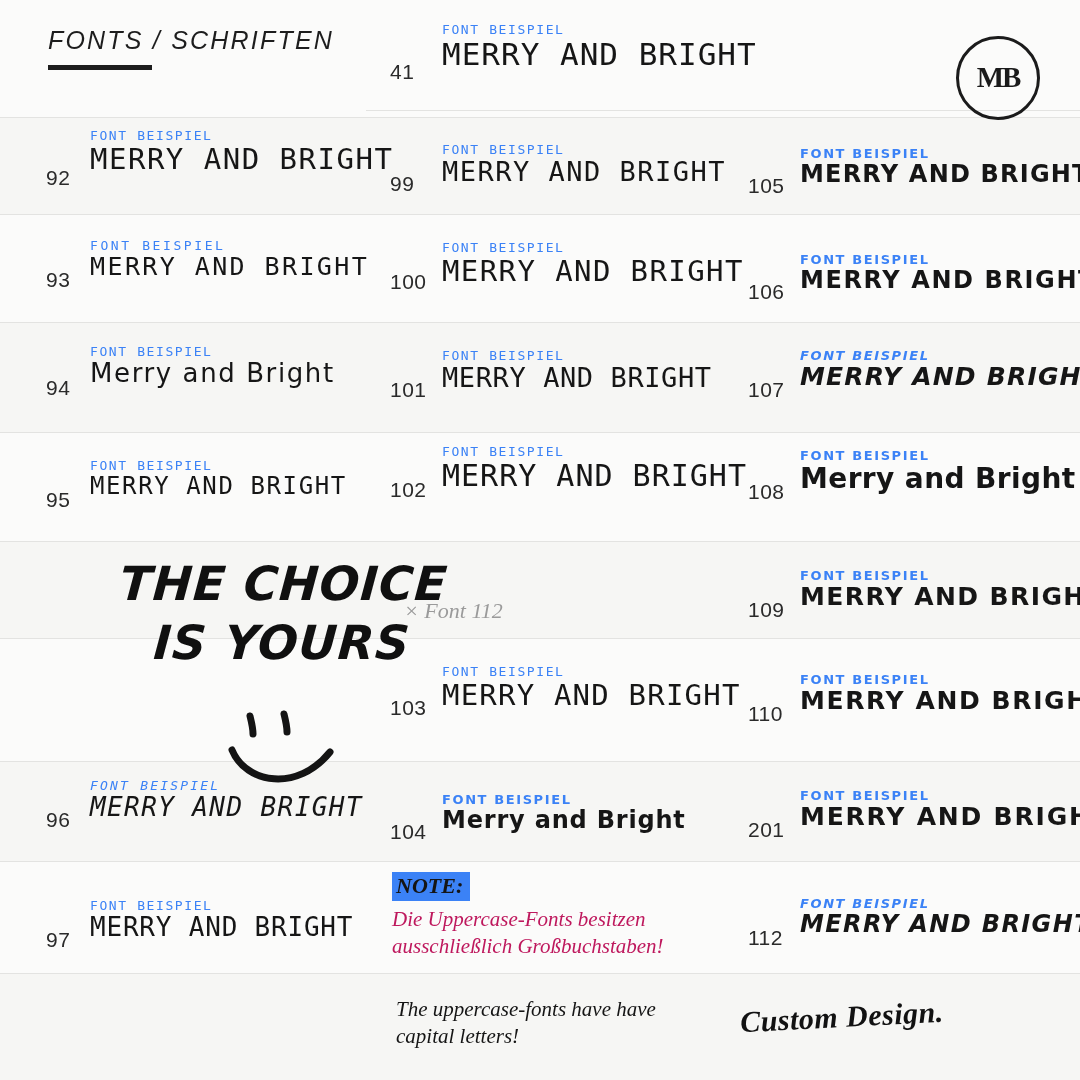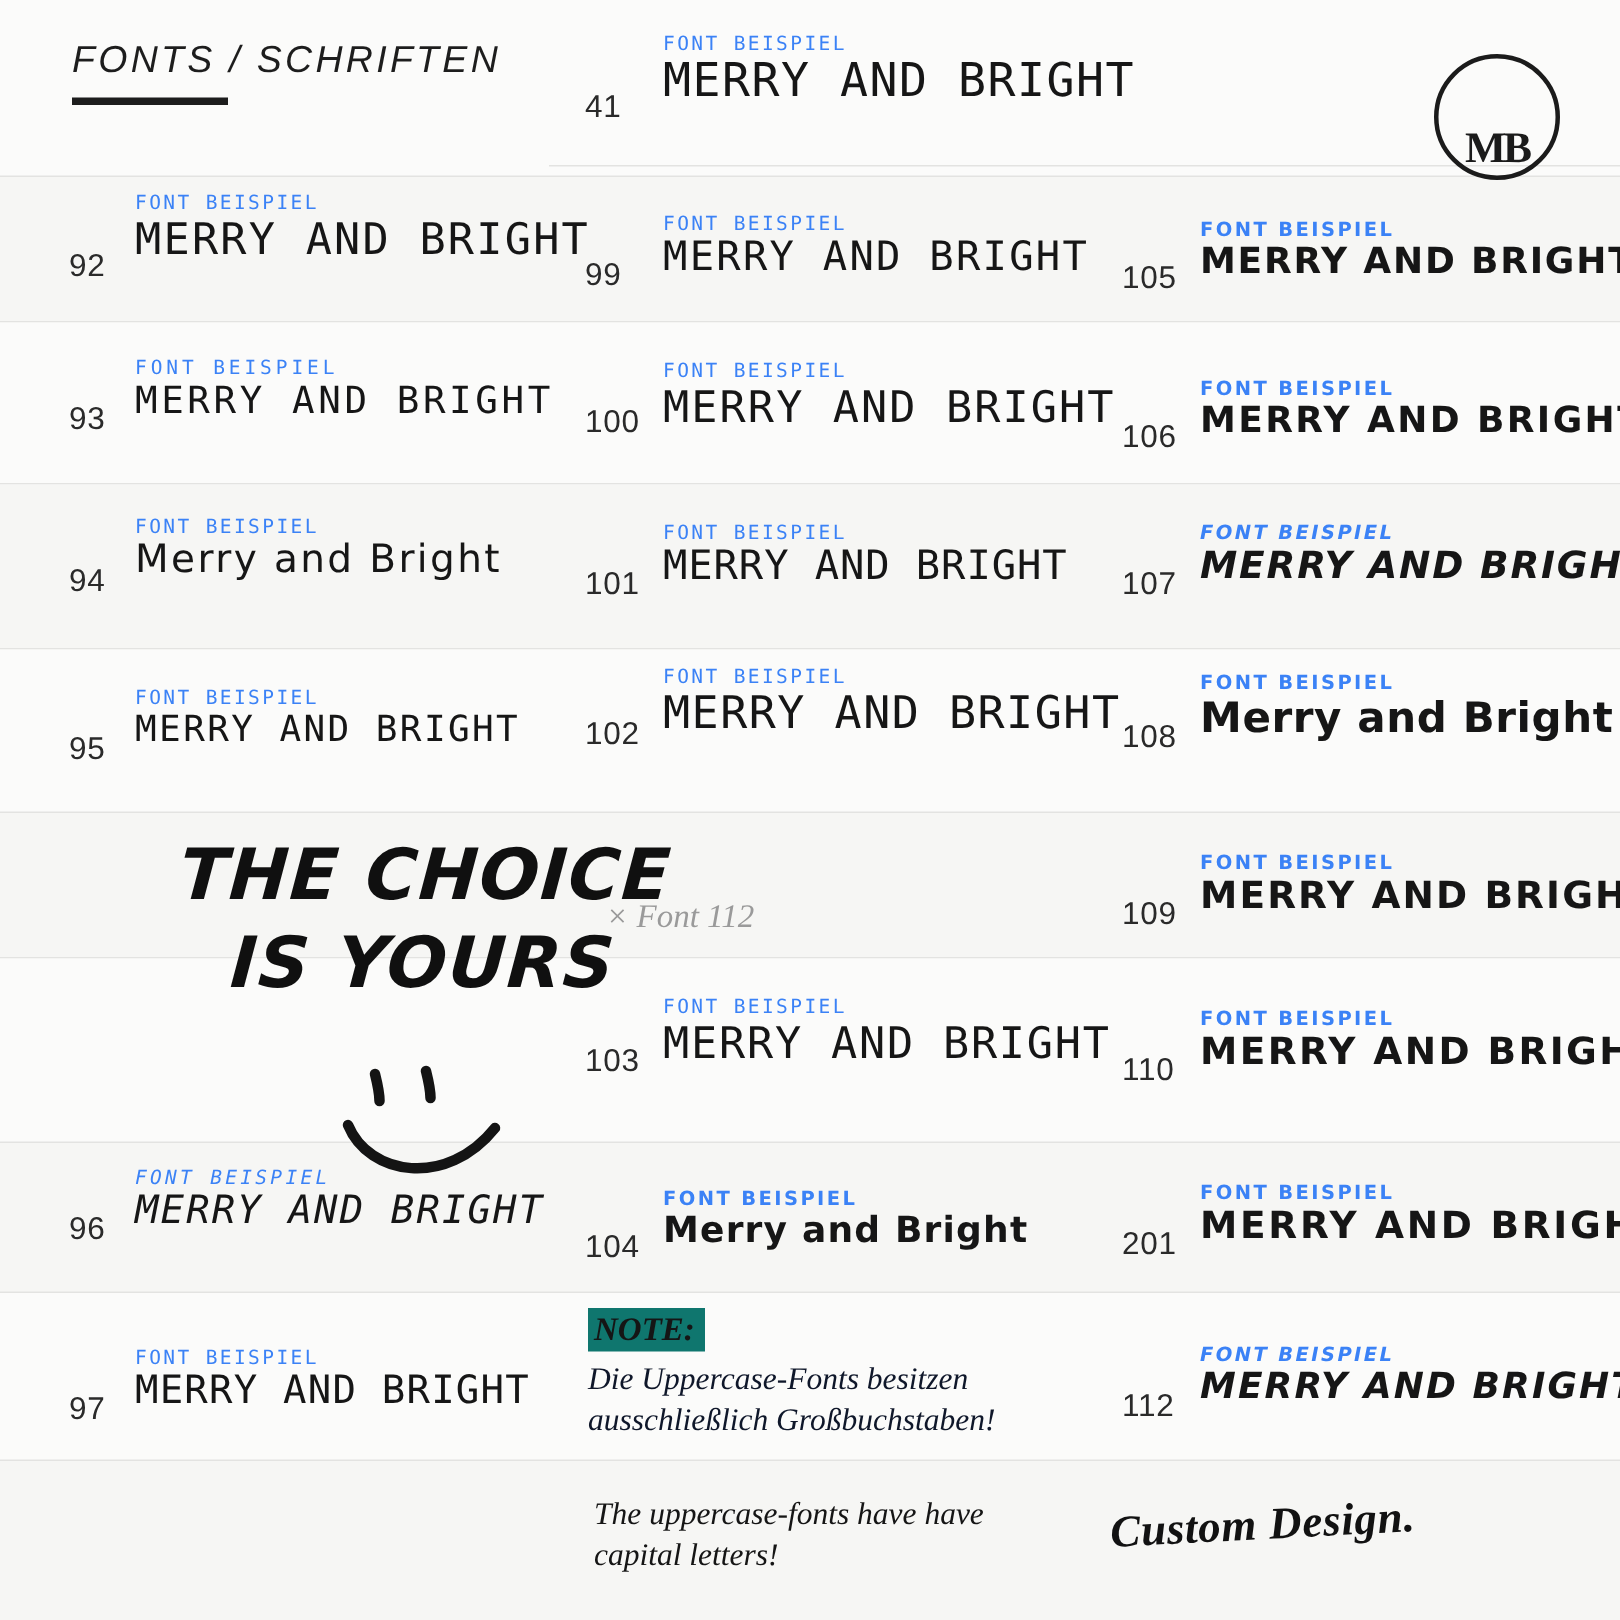--- a/index.html
+++ b/index.html
@@ -108,21 +108,21 @@
   
   .mono {
     position: absolute;
     right: 40px;
     top: 36px;
     width: 78px;
     height: 78px;
     border: 3px solid #1b1b1b;
     border-radius: 50%;
     display: flex;
-    align-items: flex-end;
+    align-items: center;
     justify-content: center;
   }
   .mono span {
     font-family: "Liberation Serif", serif;
     font-weight: bold;
     font-size: 29px;
     letter-spacing: -2px;
     color: #1b1b1b;
     transform: translateY(-1px);
   }
@@ -193,35 +193,35 @@
 
   
   .note {
     position: absolute;
     left: 392px;
     top: 872px;
     width: 330px;
   }
   .note .hl {
     display: inline-block;
-    background: #0f766e;
+    background: #3b82f6;
     padding: 1px 7px 2px 4px;
     font-family: "Liberation Serif", serif;
     font-weight: bold;
     font-style: italic;
     font-size: 22px;
     color: #151515;
   }
   .note .txt {
     margin-top: 5px;
     font-family: "Liberation Serif", serif;
     font-style: italic;
     font-size: 21px;
     line-height: 1.28;
-    color: #0f172a;
+    color: #be185d;
   }
   .note2 {
     position: absolute;
     left: 396px;
     top: 996px;
     width: 300px;
     font-family: "Liberation Serif", serif;
     font-style: italic;
     font-size: 21px;
     line-height: 1.3;

